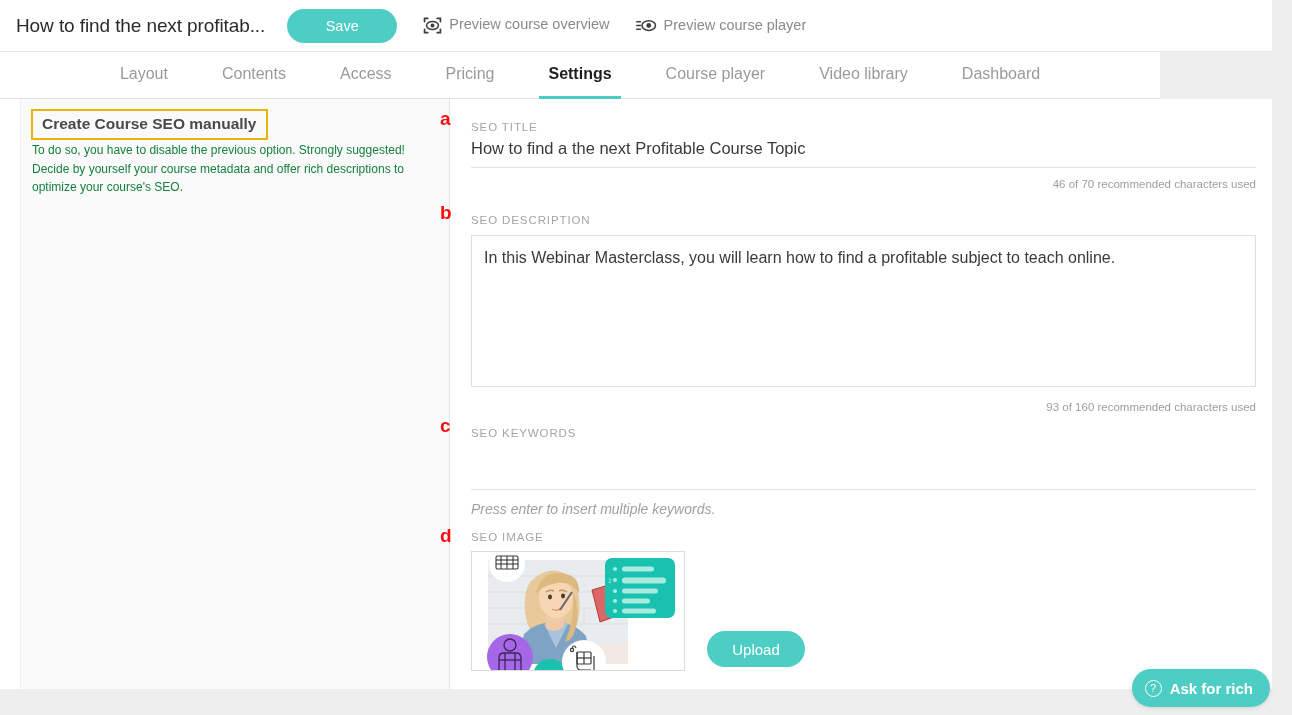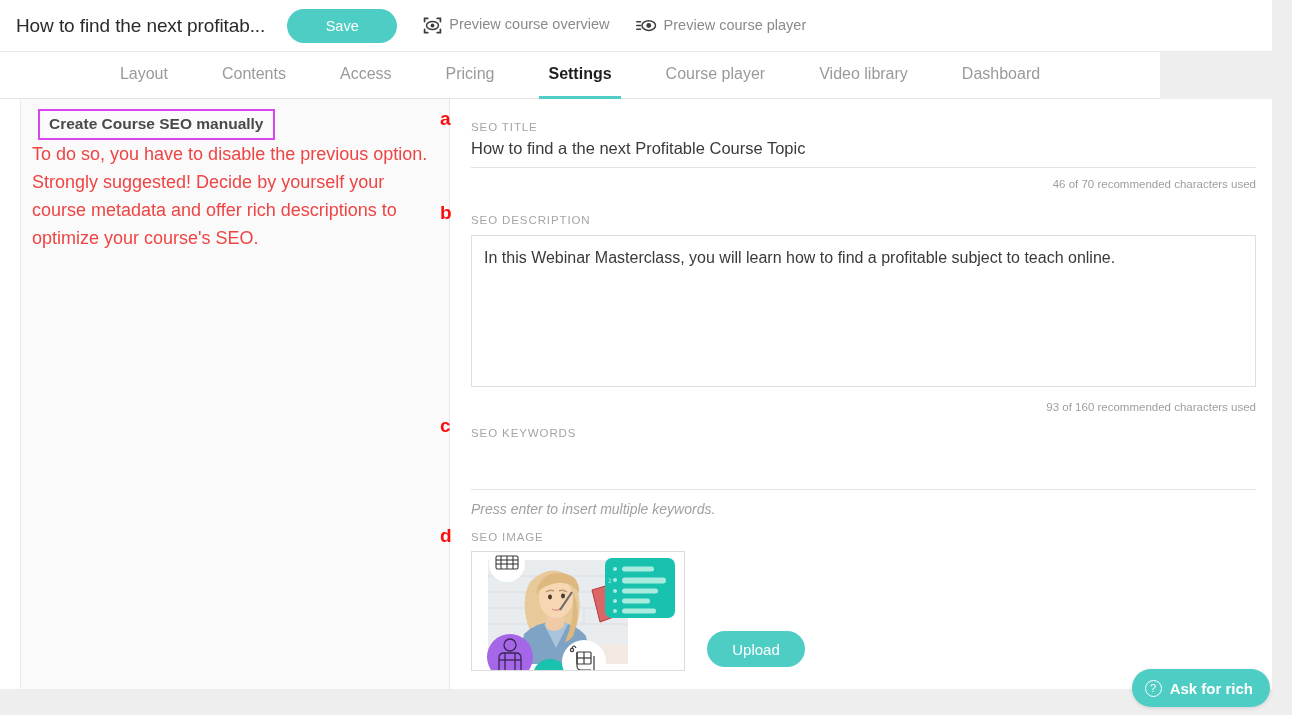--- a/index.html
+++ b/index.html
@@ -86,34 +86,34 @@
     background: #ffffff;
   }
   .sidebar {
     position: absolute; left: 20px; top: 0;
     width: 430px; height: 590px;
     background: #fafafa;
     border-right: 1px solid #e6e6e6;
     border-left: 1px solid #ededed;
   }
   .sidebar-heading {
-    position: absolute; left: 17px; top: 10px;
-    border: 2px solid #d946ef;
+    position: absolute; left: 10px; top: 10px;
+    border: 2px solid #eab308;
     padding: 4px 9px 5px 9px;
     font-size: 15.5px;
     color: #4a4a4a;
     font-weight: bold;
     white-space: nowrap;
   }
   .sidebar-desc {
     position: absolute; left: 11px; top: 42px;
     width: 400px;
-    font-size: 18px;
+    font-size: 12px;
     line-height: 1.55;
-    color: #ef4444;
+    color: #15803d;
   }
 
   
   .main {
     position: absolute; left: 451px; top: 0;
     width: 821px; height: 590px;
     background: #ffffff;
     padding-left: 20px;
   }
   .field-label {

